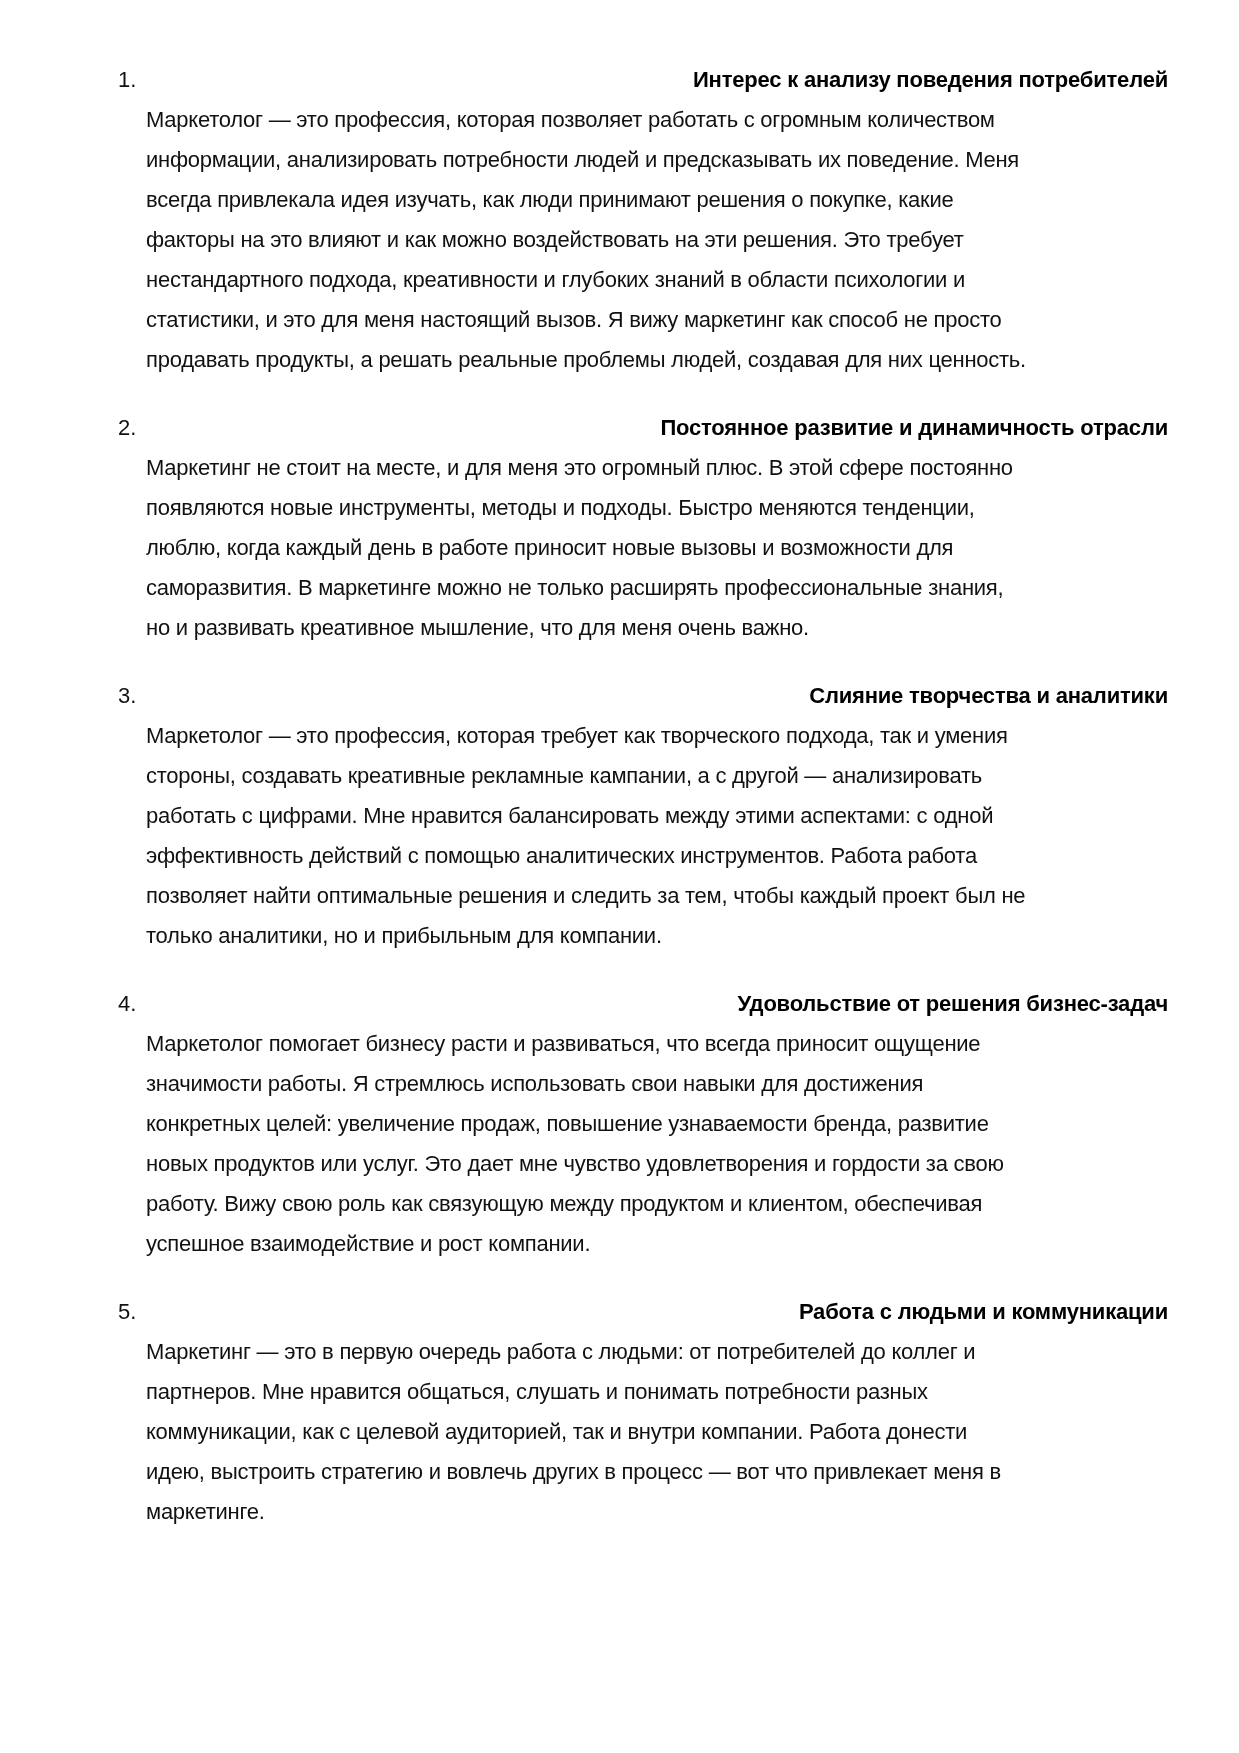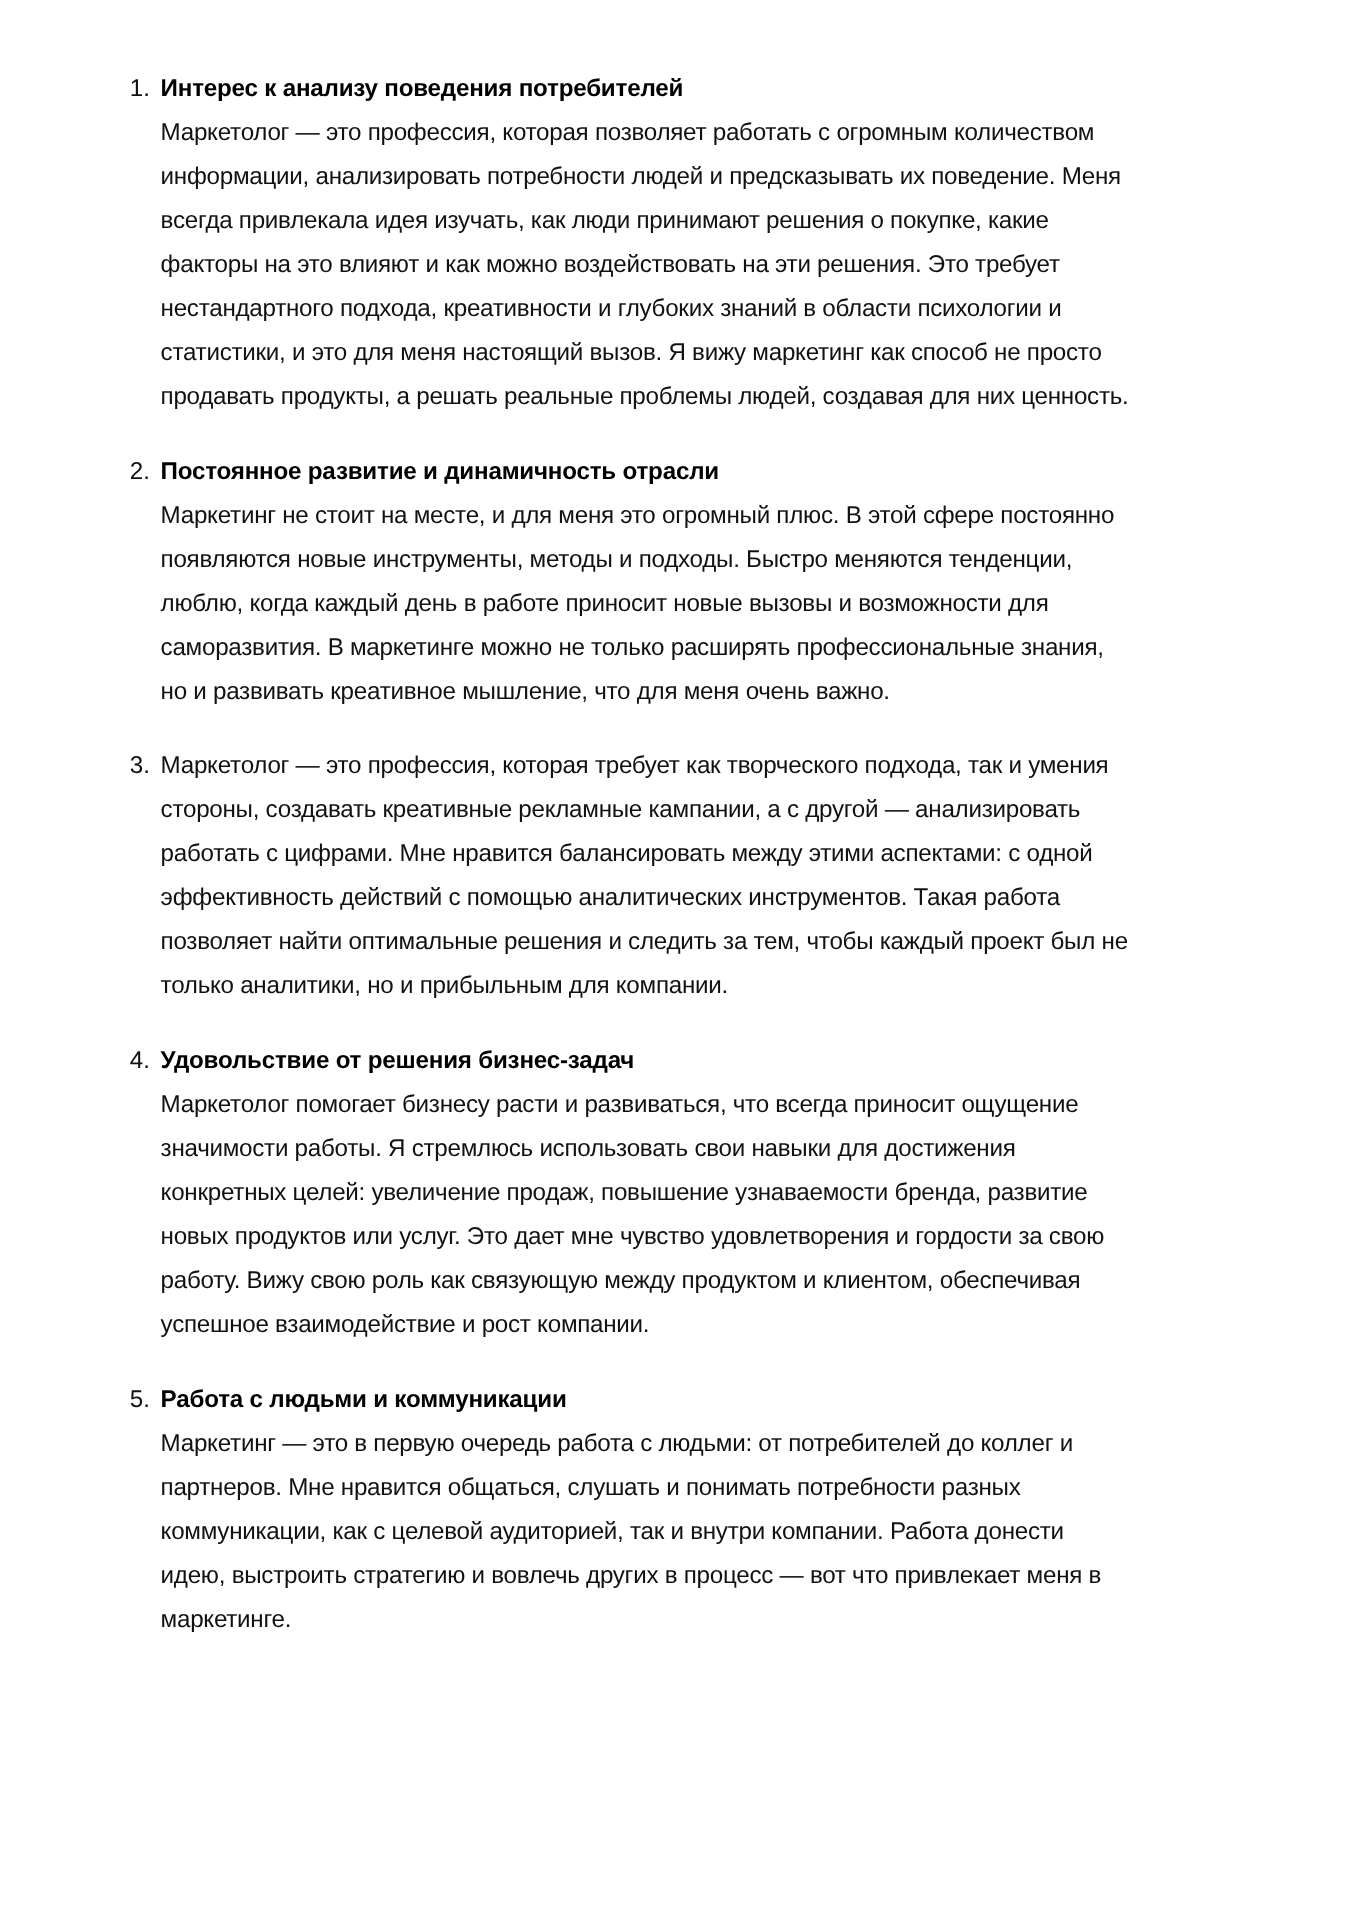--- a/index.html
+++ b/index.html
@@ -44,20 +44,21 @@
       line-height: 40px;
       color: #111;
     }
     .item-title {
       display: block;
       font-weight: bold;
       font-size: 22px;
       line-height: 40px;
       letter-spacing: -0.2px;
       color: #000;
+      text-align: right;
     }
     .item-body {
       display: block;
       font-size: 22px;
       line-height: 40px;
       letter-spacing: -0.25px;
       color: #111;
       padding-right: 0;
     }
     .item-body .ln {
@@ -92,25 +93,26 @@
         <span class="ln">Маркетинг не стоит на месте, и для меня это огромный плюс. В этой сфере постоянно</span>
         <span class="ln">появляются новые инструменты, методы и подходы. Быстро меняются тенденции,</span>
         <span class="ln">люблю, когда каждый день в работе приносит новые вызовы и возможности для</span>
         <span class="ln">саморазвития. В маркетинге можно не только расширять профессиональные знания,</span>
         <span class="ln">но и развивать креативное мышление, что для меня очень важно.</span>
       </span>
     </li>
 
     <li class="item">
       <span class="item-num">3.</span>
+      <span class="item-title">Слияние творчества и аналитики</span>
       <span class="item-body">
         <span class="ln">Маркетолог — это профессия, которая требует как творческого подхода, так и умения</span>
         <span class="ln">стороны, создавать креативные рекламные кампании, а с другой — анализировать</span>
         <span class="ln">работать с цифрами. Мне нравится балансировать между этими аспектами: с одной</span>
-        <span class="ln">эффективность действий с помощью аналитических инструментов. Такая работа</span>
+        <span class="ln">эффективность действий с помощью аналитических инструментов. Работа работа</span>
         <span class="ln">позволяет найти оптимальные решения и следить за тем, чтобы каждый проект был не</span>
         <span class="ln">только аналитики, но и прибыльным для компании.</span>
       </span>
     </li>
 
     <li class="item">
       <span class="item-num">4.</span>
       <span class="item-title">Удовольствие от решения бизнес-задач</span>
       <span class="item-body">
         <span class="ln">Маркетолог помогает бизнесу расти и развиваться, что всегда приносит ощущение</span>

